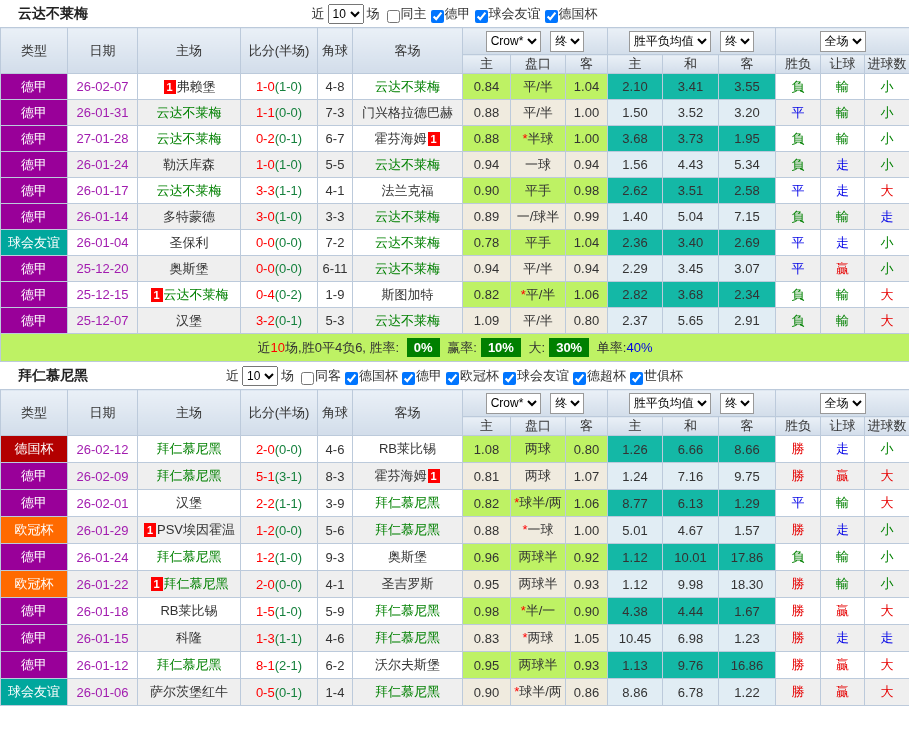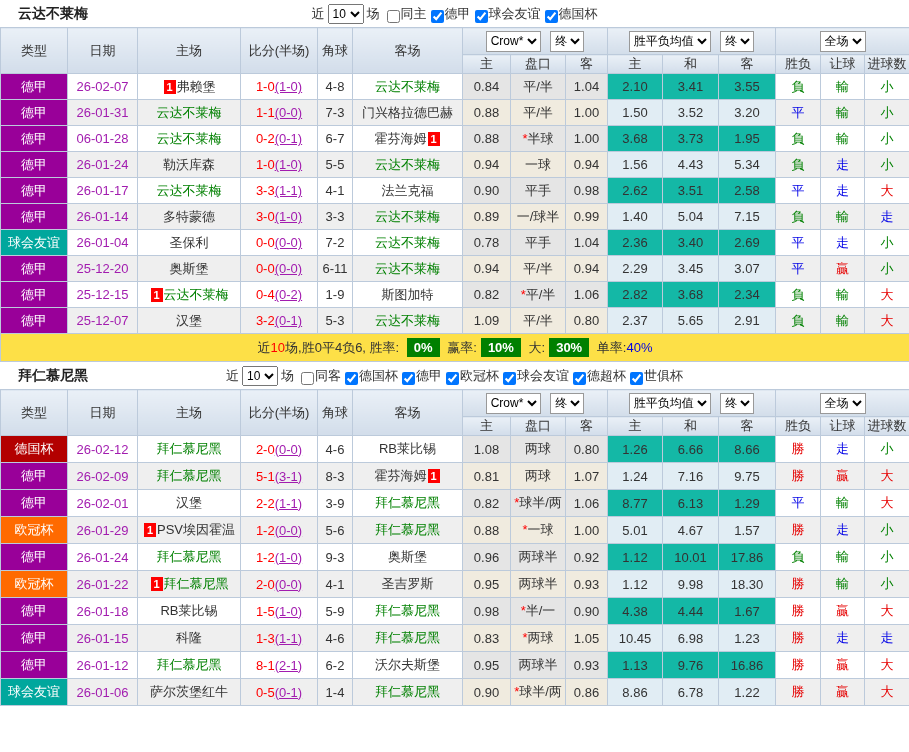--- a/index.html
+++ b/index.html
@@ -63,37 +63,37 @@
   tr.h1 th { height: 27px; }
   tr.h2 th { height: 18px; }
   .selcell select { font-size: 12px; height: 21px; margin: 0 3px; background: #fff; border: 1px solid #999; }
   tbody td { height: 26px; background: #fff; }
   .s2 tbody td { height: 27px; }
   tbody tr:nth-child(even) td { background: #efefef; }
   td.c-league { color: #fff; font-size: 13px; }
   td.c-date { color: #a21caf; }
   .tg { color: #008000; }
   .ft { color: #f00; }
-  .ht { color: #a21caf; text-decoration: underline; }
-  td.cream { background: #e5e5e5; }
+  .ht { color: #15803d; }
+  td.cream { background: #bef264; }
   tbody tr:nth-child(even) td.cream { background: #f0ebdf; }
   td.c-avg { background: #14b8a6; }
   tbody tr:nth-child(even) td.c-avg { background: #e1edf4; }
   .star { color: #f00; }
   .res-g { color: #008000; }
   .res-b { color: #0000e6; }
   .res-r { color: #e60000; }
   .rc {
     display: inline-block;
     background: #f00; color: #fff;
     font-size: 11px; font-weight: bold;
     width: 12px; height: 14px; line-height: 14px;
     text-align: center; margin: 0 1px;
   }
-  tr.summary-row td { height: 28px; background: #fde047; font-size: 13px; }
+  tr.summary-row td { height: 28px; background: #bef264; font-size: 13px; }
   .sum-red { color: #f00; }
   .sum-blue { color: #0000e6; }
   .badge {
     display: inline-block;
     background: #008000; color: #fff; font-weight: bold;
     padding: 2px 7px; margin: 0 4px;
   }
 </style>
 </head>
 <body>
@@ -208,21 +208,21 @@
     <td class="cream">1.00</td>
     <td class="c-avg">1.50</td>
     <td class="c-avg">3.52</td>
     <td class="c-avg">3.20</td>
     <td class="c-res res-b">平</td>
     <td class="c-res res-g">輸</td>
     <td class="c-res res-g">小</td>
   </tr>
         <tr>
     <td class="c-league" style="background: rgb(153, 0, 153);">德甲</td>
-    <td class="c-date">06-01-28</td>
+    <td class="c-date">27-01-28</td>
     <td class="c-team"><span class="tg">云达不莱梅</span></td>
     <td class="c-score"><span class="ft">0-2</span><span class="ht">(0-1)</span></td>
     <td class="c-corner">6-7</td>
     <td class="c-team"><span>霍芬海姆</span><span class="rc">1</span></td>
     <td class="cream">0.88</td>
     <td class="cream"><span class="star">*</span><span>半球</span></td>
     <td class="cream">1.00</td>
     <td class="c-avg">3.68</td>
     <td class="c-avg">3.73</td>
     <td class="c-avg">1.95</td>

